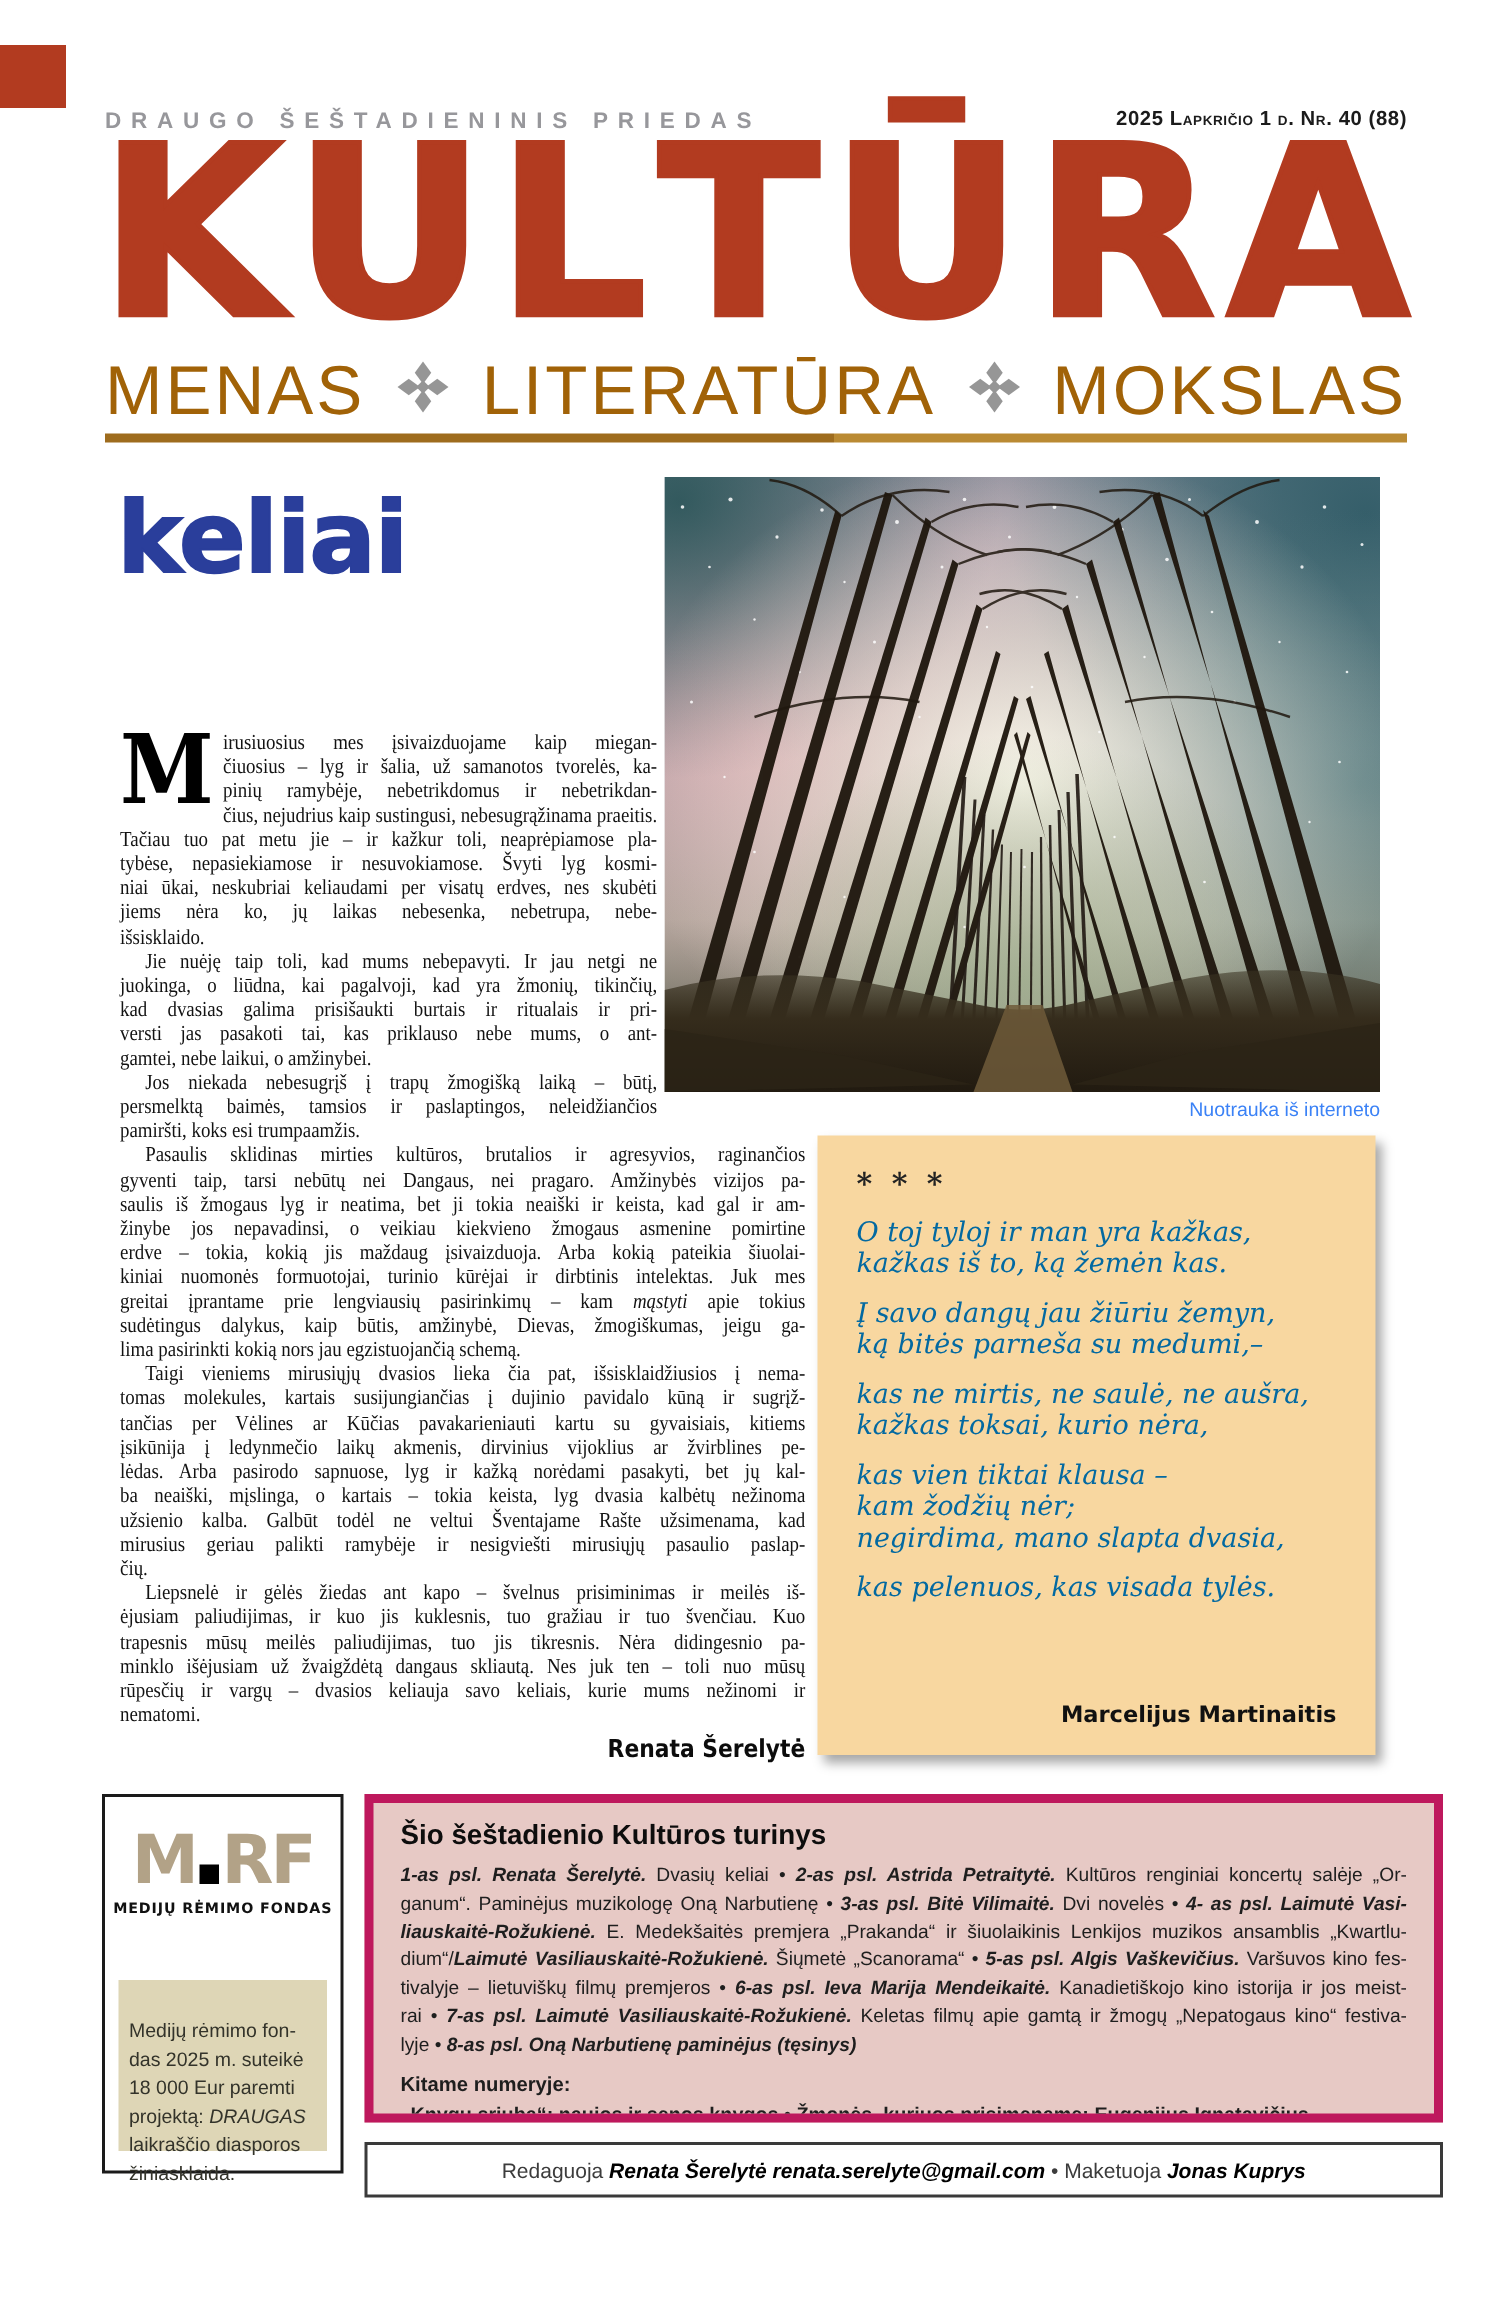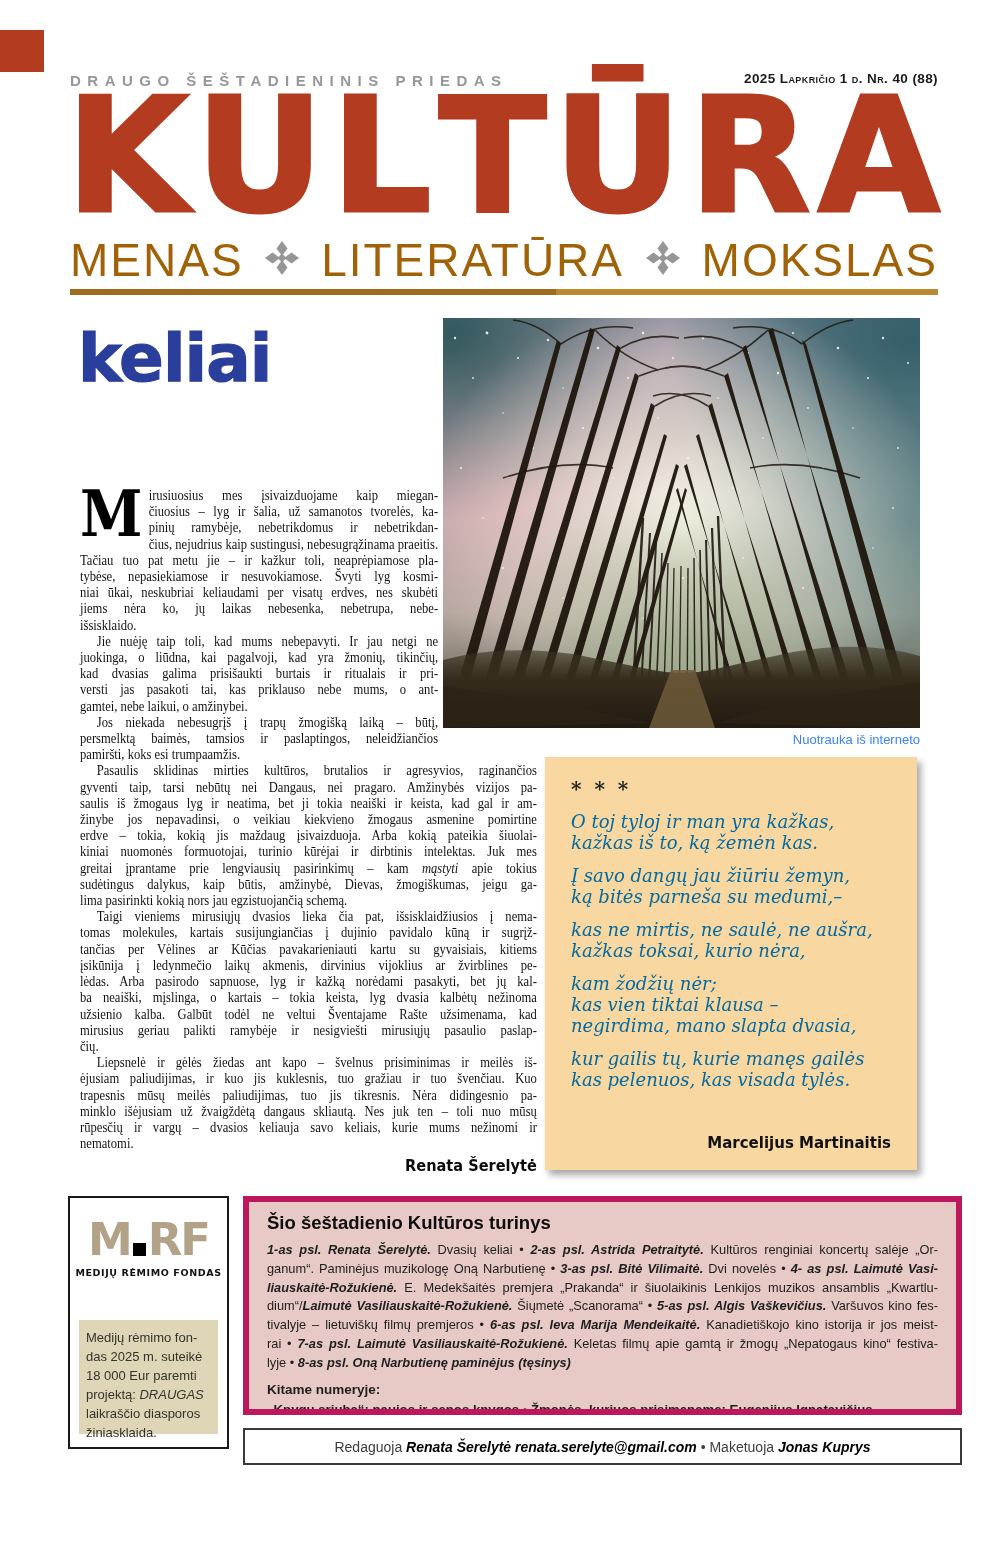--- a/index.html
+++ b/index.html
@@ -64,21 +64,21 @@
 
   
   .mrfbox{left:68px;top:1196px;width:161px;height:253px;border:2px solid #1a1a1a;
           box-sizing:border-box;background:#fff;}
   .mrflogo{display:flex;justify-content:center;align-items:flex-end;margin-top:24px;
            font:bold 45px/0.8 "DejaVu Sans",sans-serif;color:#b2a287;letter-spacing:-2px;}
   .mrfsq{width:13px;height:13px;background:#000;margin:0 2px 2px;}
   .mrfname{text-align:center;font:bold 9.5px "DejaVu Sans",sans-serif;color:#111;
            letter-spacing:.6px;margin-top:9px;}
   .mrfnote{position:absolute;left:9px;right:9px;top:122px;bottom:13px;background:#ded6b6;
-           padding:8px 7px;box-sizing:border-box;
+           padding:24px 7px;box-sizing:border-box;
            font:13px/19px "Liberation Sans",sans-serif;color:#33332a;}
 
   
   .contents{left:243px;top:1196px;width:719px;height:219px;border:6px solid #be185d;
             background:#e7c9c5;box-sizing:border-box;padding:8px 18px 0;overflow:hidden;
             color:#1e1e1e;}
   .c-head{font:bold 18.5px "Liberation Sans",sans-serif;color:#0d0d0d;margin:2px 0 7px;}
   .c-lines .jl{font:12.8px/18.8px "Liberation Sans",sans-serif;}
   .c-lines .jl:last-child{text-align-last:left;}
   .c-next{font:bold 13.5px "Liberation Sans",sans-serif;margin-top:9px;}
@@ -364,25 +364,24 @@
     <div>
         <div class="pl"><span>O toj tyloj ir man yra kažkas,</span></div>
         <div class="pl"><span>kažkas iš to, ką žemėn kas.</span></div>
         <div class="pl gap"></div>
         <div class="pl"><span>Į savo dangų jau žiūriu žemyn,</span></div>
         <div class="pl"><span>ką bitės parneša su medumi,–</span></div>
         <div class="pl gap"></div>
         <div class="pl"><span>kas ne mirtis, ne saulė, ne aušra,</span></div>
         <div class="pl"><span>kažkas toksai, kurio nėra,</span></div>
         <div class="pl gap"></div>
+        <div class="pl"><span>kas vien tiktai klausa –</span></div>
         <div class="pl"><span>kam žodžių nėr;</span></div>
-        <div class="pl"><span>kas vien tiktai klausa –</span></div>
         <div class="pl"><span>negirdima, mano slapta dvasia,</span></div>
         <div class="pl gap"></div>
-        <div class="pl"><span>kur gailis tų, kurie manęs gailės</span></div>
         <div class="pl"><span>kas pelenuos, kas visada tylės.</span></div>
       </div>
     <div class="poem-author">Marcelijus Martinaitis</div>
   </div>
 
   <div class="abs mrfbox">
     <div class="mrflogo">
       <span>M</span>
       <span class="mrfsq"></span>
       <span>RF</span>

